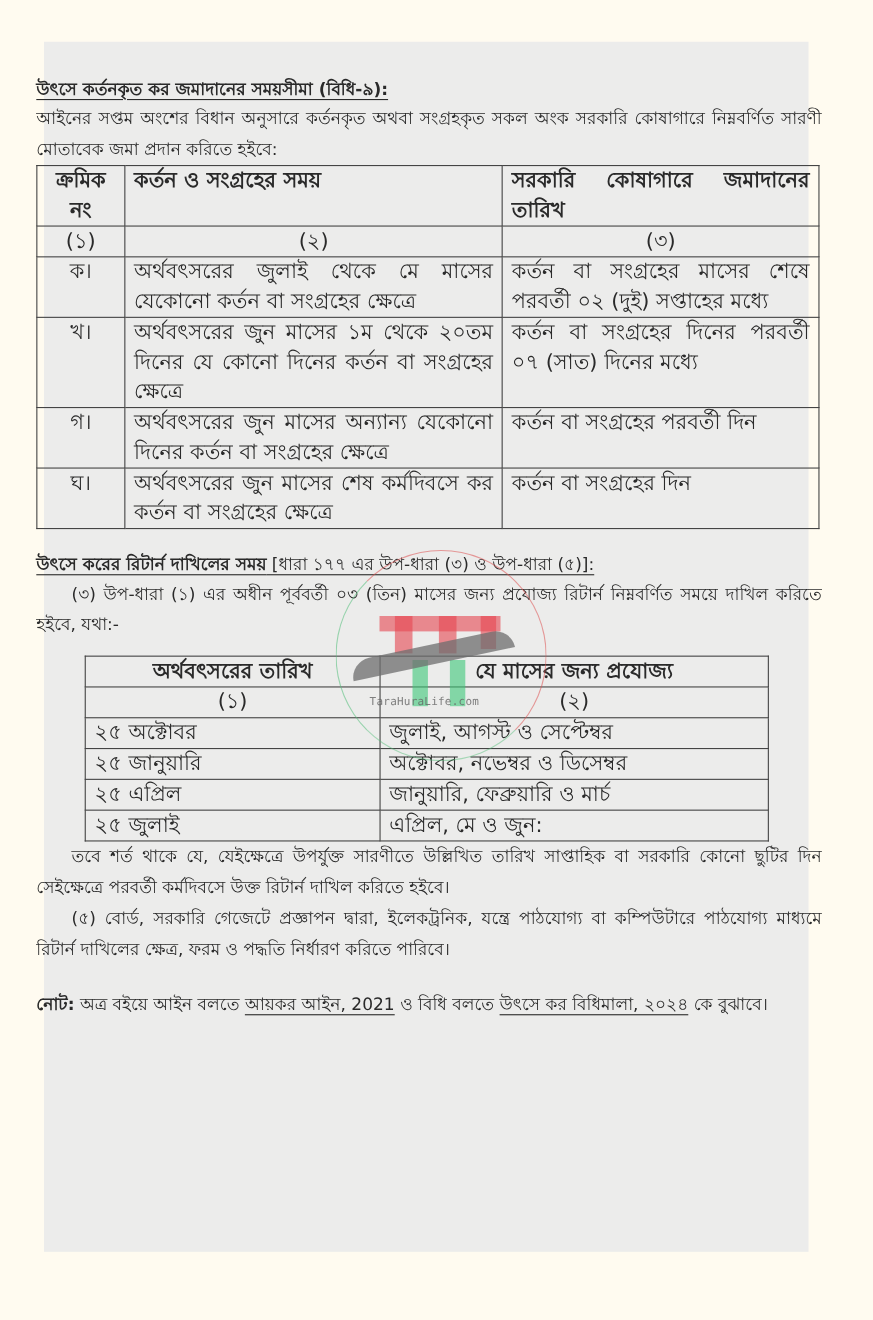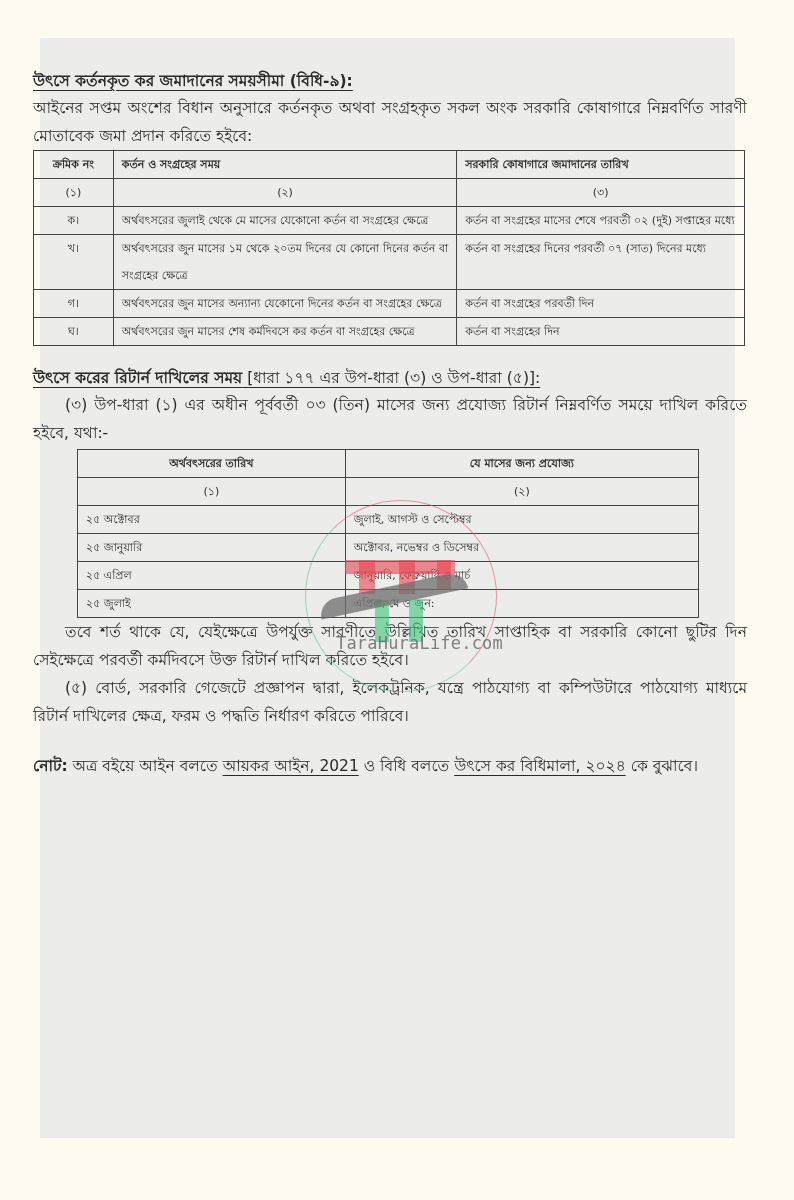--- a/index.html
+++ b/index.html
@@ -45,21 +45,21 @@
     .para {
       text-align: justify;
       text-align-last: left;
       margin: 0;
     }
     .indent {
       text-indent: 32px;
     }
     table {
       border-collapse: collapse;
-      font-size: 11px;
+      font-size: 19px;
       line-height: 27px;
     }
     td, th {
       border: 1.2px solid #444;
       padding: 0 8px;
       vertical-align: top;
     }
     th {
       font-weight: bold;
       text-align: center;
@@ -69,21 +69,21 @@
       margin-top: 0px;
     }
     .t1 .c1 { width: 63px; text-align: center; }
     .t1 .c2 { width: 328px; text-align: justify; text-align-last: left; }
     .t1 .c3 { width: 272px; text-align: justify; text-align-last: left; margin-top: 44px; }
     .t1 .num td { text-align: center; }
     .t1 .num td.c3, .t1 .num td.c2 { text-align: center; text-align-last: center; }
     .t2 {
       width: 622px;
       margin-left: 44px;
-      margin-top: 2px;
+      margin-top: 14px;
     }
     .t2 .c1 { width: 252px; }
     .t2 .c2 { width: 338px; }
     .t2 tr td, .t2 tr th { height: 27px; }
     .t2 .num td { text-align: center; }
     .mt-6 { margin-top: 19px; }
     .note {
       margin-top: 22px;
     }
     .note b { font-weight: bold; }
@@ -124,21 +124,21 @@
       height: 18px;
       background: rgba(110,110,110,0.75);
       border-radius: 80px 80px 0 0;
       transform: rotate(-12deg);
     }
     .wm-text {
       position: absolute;
       left: 336px;
       top: 633px;
       font-family: "DejaVu Sans Mono", monospace;
-      font-size: 17px;
+      font-size: 10px;
       color: rgba(100,100,100,0.8);
       letter-spacing: 0.2px;
       text-align: right;
     }
   </style>
 </head>
 <body>
 
 <div class="page-panel"></div>
 

